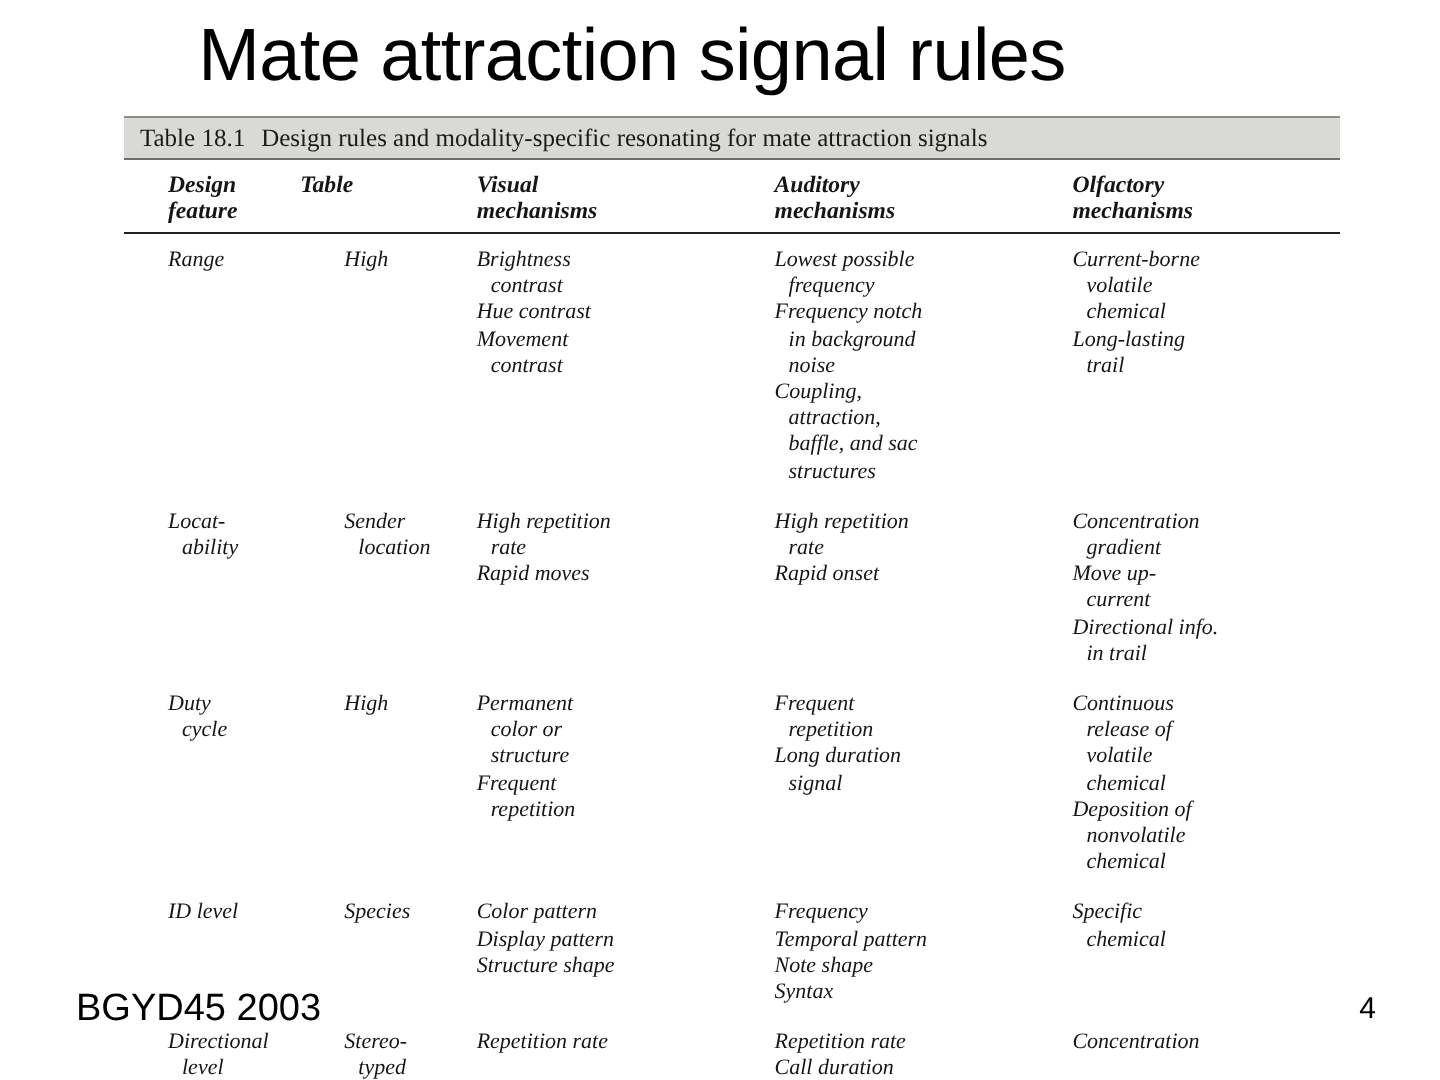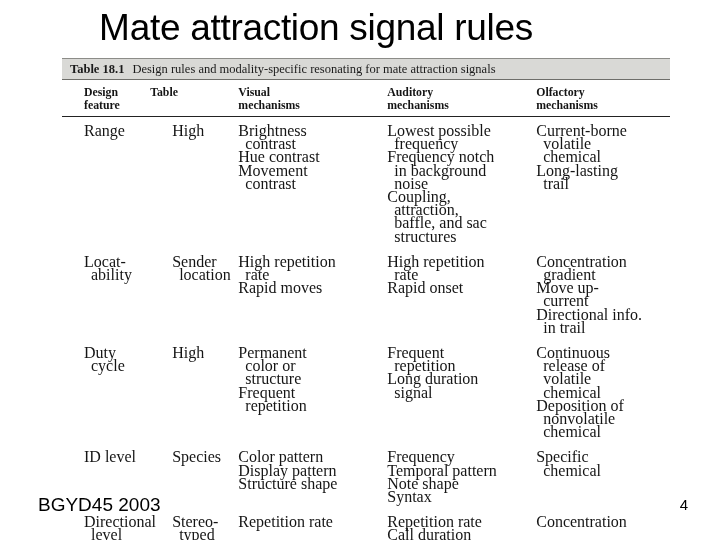--- a/index.html
+++ b/index.html
@@ -53,21 +53,21 @@
     box-sizing: border-box;
     overflow: hidden;
   }
   .caption-band .cap-text {
     font-size: 12.5px;
     line-height: 21px;
     color: #1a1a1a;
     white-space: nowrap;
   }
   .caption-band .cap-num {
-    font-weight: bold;
+    font-weight: normal;
     margin-right: 8px;
   }
 
   .table-wrap {
     position: relative;
     padding-top: 1px;
   }
 
   table.bio-table {
     width: 100%;
@@ -78,28 +78,30 @@
   }
 
   table.bio-table thead th {
     text-align: left;
     font-weight: bold;
     font-size: 11.8px;
     line-height: 13px;
     padding: 5px 4px 4px 0;
     vertical-align: top;
     border-bottom: 1.6px solid #222;
+    font-style: italic;
   }
   table.bio-table thead th .hdr-l2 { display: block; }
 
   table.bio-table tbody td {
     vertical-align: top;
     padding: 7px 6px 5px 0;
     line-height: 13.2px;
-    font-size: 16px;
+    font-size: 11px;
+    font-style: italic;
   }
 
   
   .cell-item { display: block; }
   .cell-item .cont { display: block; padding-left: 7px; }
 
   
   col.c-feature   { width: 14.5%; }
   col.c-rule      { width: 14.5%; }
   col.c-visual    { width: 24.5%; }

